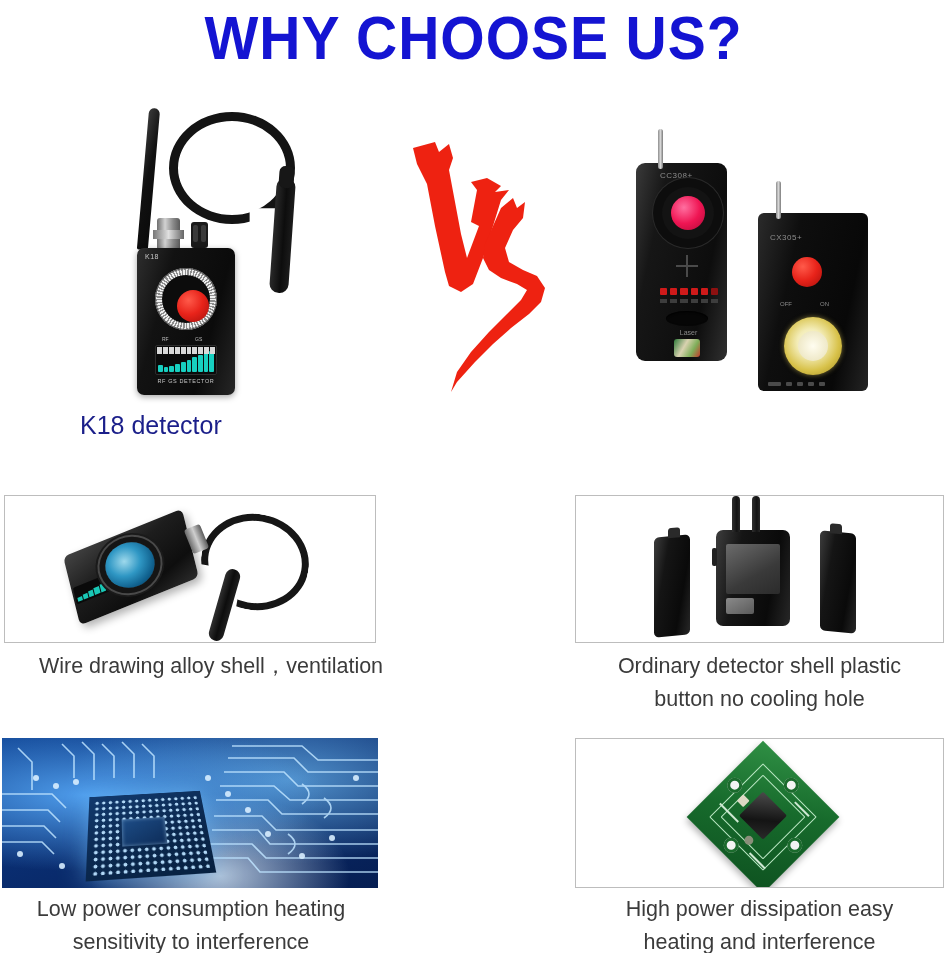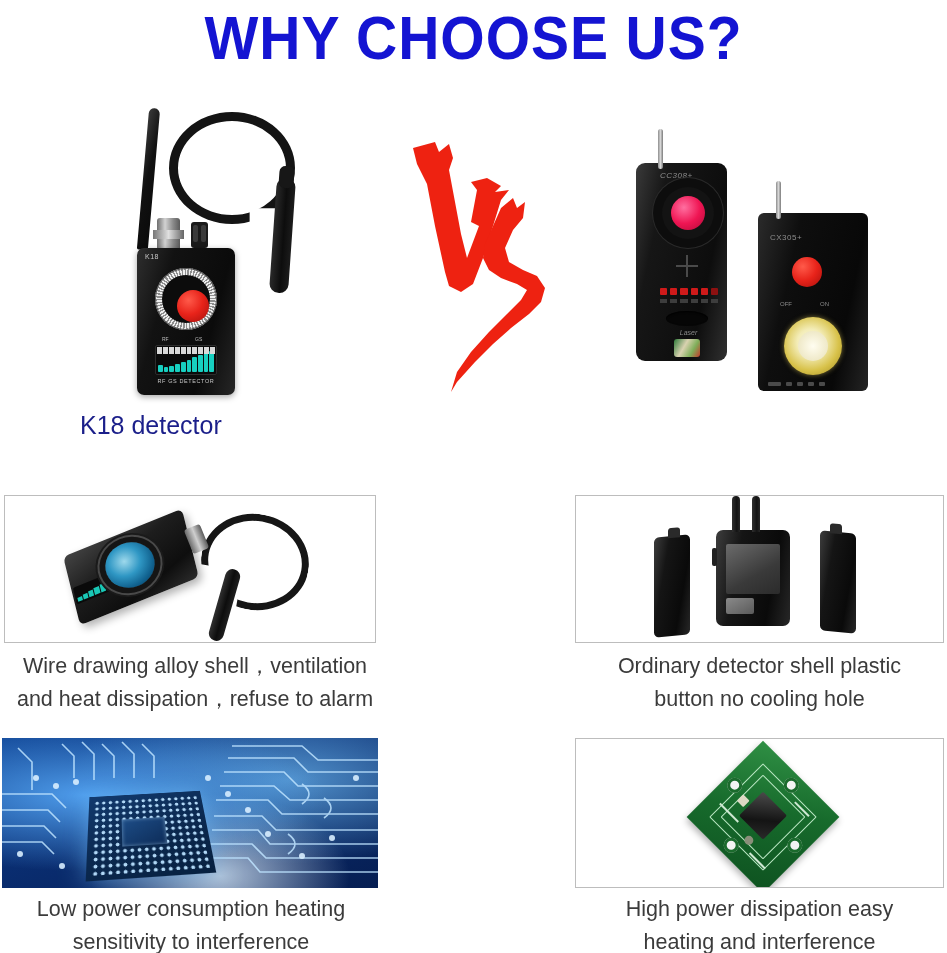--- a/index.html
+++ b/index.html
@@ -148,21 +148,21 @@
 
   
   .vs-svg { position:absolute; left:0; top:0; width:175px; height:265px; }
 
   
   .od {
     position:absolute;
     background: linear-gradient(102deg,#3a3a3a 0%,#161616 25%,#0d0d0d 72%,#303030 100%);
     border-radius: 9px;
   }
-  .od-a { left:36px; top:38px; width:91px; height:198px;font-style:italic; }
+  .od-a { left:36px; top:38px; width:91px; height:198px; }
   .od-b { left:158px; top:88px; width:110px; height:178px; border-radius:6px;
           background: linear-gradient(102deg,#2b2b2b 0%,#0e0e0e 30%,#080808 75%,#242424 100%); }
   .od-ant {
     position:absolute; width:5px; background:linear-gradient(90deg,#8d8d8d,#d6d6d6,#7a7a7a);
     border-radius:3px;
   }
   .od-a .od-ant { left:22px; top:-34px; height:40px; }
   .od-b .od-ant { left:18px; top:-32px; height:38px; }
   .od-name { position:absolute; font-size:8px; color:#8d8d8d; letter-spacing:.5px; }
   .od-a .od-name{ left:24px; top:8px; }
@@ -257,21 +257,21 @@
     text-align: center;
     font-size: 21.5px;
     line-height: 33px;
     color: #3b3b3b;
     font-family: "Liberation Sans", sans-serif;
   }
 
   
   #box-ml { left: 4px;   top: 495px; width: 372px; height: 148px; }
   #box-mr { left: 575px; top: 495px; width: 369px; height: 148px; }
-  #cap-ml { left: 0px;   top: 650px; width: 390px; }
+  #cap-ml { left: 16px;   top: 650px; width: 390px; }
   #cap-mr { left: 572px; top: 650px; width: 375px; }
 
   
   #box-bl { left: 2px;   top: 738px; width: 376px; height: 150px; border:none; }
   #box-br { left: 575px; top: 738px; width: 369px; height: 150px; }
   #cap-bl { left: 6px;   top: 893px; width: 370px; }
   #cap-br { left: 572px; top: 893px; width: 375px; }
 
   
   .ang-wrap{ position:absolute; left:0; top:0; width:100%; height:100%; }
@@ -541,21 +541,20 @@
         <i style="height:64%"></i>
           <i style="height:74%"></i>
           <i style="height:84%"></i>
           <i style="height:92%"></i>
       </div>
       <div class="ang-lens"></div>
     </div>
   </div>
   <div class="caption" id="cap-ml">
     <div>Wire drawing alloy shell，ventilation</div>
-    <div>and heat dissipation，refuse to alarm</div>
   </div>
 
   <div class="photo-box" id="box-mr">
     <div class="ang-wrap">
       <div class="dev dev-l">
         <div class="dev-knob"></div>
         <div class="dev-mark"></div>
       </div>
       <div class="dev dev-c">
         <div class="dev-ant a1"></div>

